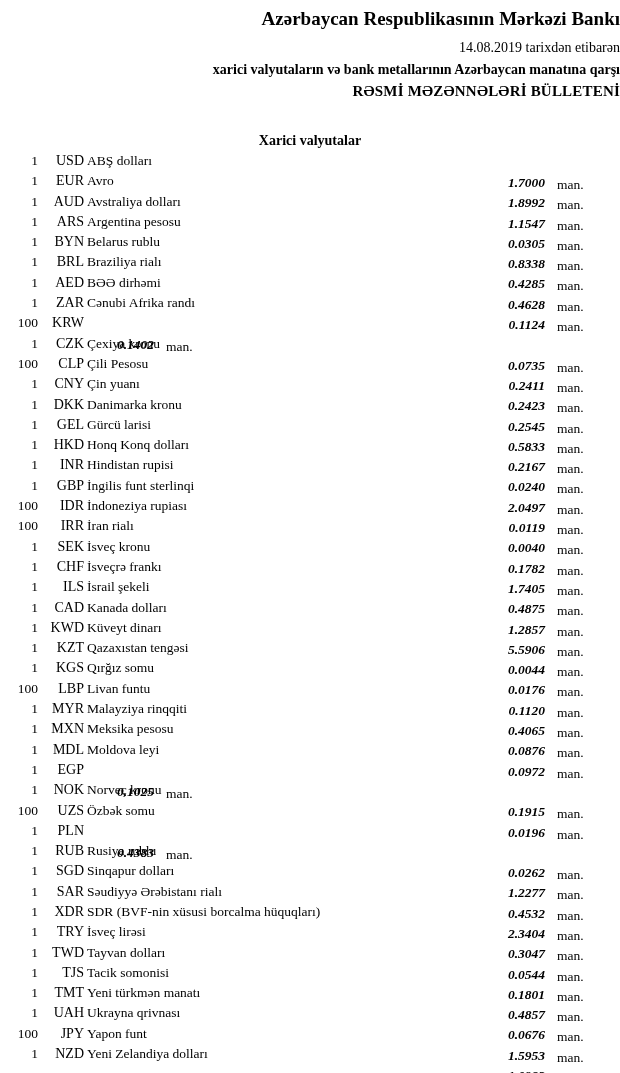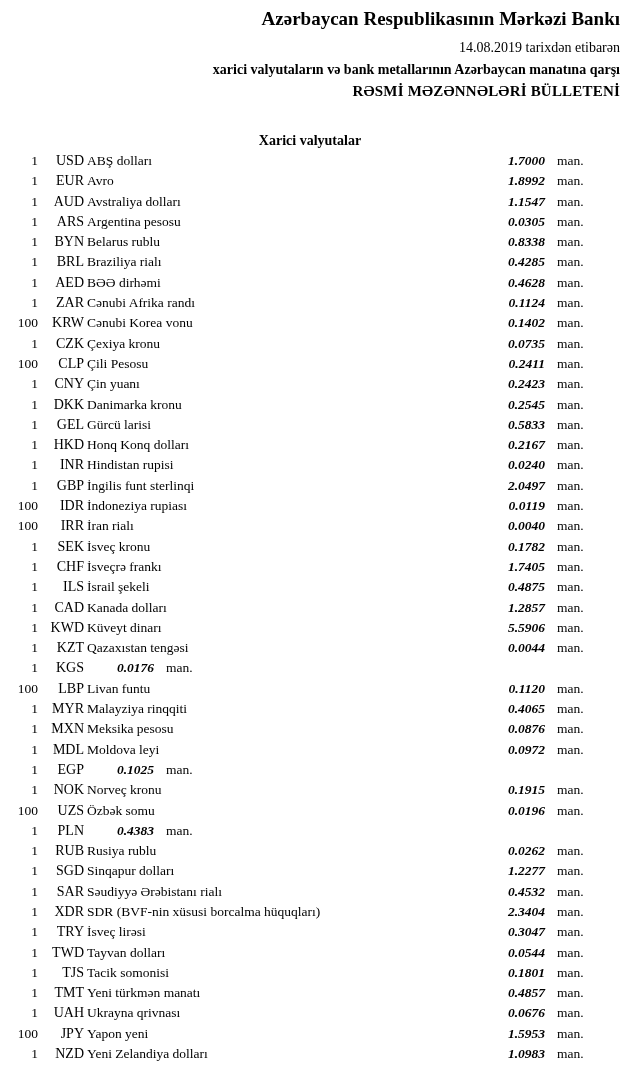--- a/index.html
+++ b/index.html
@@ -50,22 +50,22 @@
     display: flex;
     height: 20.3px;
     line-height: 20.3px;
     font-size: 13.5px;
     padding-right: 28px;
     white-space: nowrap;
   }
   .qty   { width: 38px; text-align: right; flex: none; }
   .code  { width: 46px; text-align: right; flex: none; font-size: 14px; }
   .name  { flex: 1 1 auto; padding-left: 3px; overflow: hidden; }
-  .rate  { width: 70px; text-align: right; flex: none; font-weight: bold; font-style: italic; }
-  .unit  { width: 47px; padding-left: 12px; flex: none; }
+  .rate  { width: 70px; text-align: right; flex: none; font-weight: bold; font-style: italic; margin-top: 22px; }
+  .unit  { width: 47px; padding-left: 12px; flex: none; margin-top: 24px; }
 </style>
 </head>
 <body>
 
 <div class="header">
   <div class="title">Azərbaycan Respublikasının Mərkəzi Bankı</div>
   <div class="date-line">14.08.2019 tarixdən etibarən</div>
   <div class="subtitle">xarici valyutaların və bank metallarının Azərbaycan manatına qarşı</div>
   <div class="bulletin">RƏSMİ MƏZƏNNƏLƏRİ BÜLLETENİ</div>
 </div>
@@ -125,21 +125,20 @@
     <div class="row">
       <span class="qty">1</span>
       <span class="code">ZAR</span>
       <span class="name">Cənubi Afrika randı</span>
       <span class="rate">0.1124</span>
       <span class="unit">man.</span>
     </div>
     <div class="row">
       <span class="qty">100</span>
       <span class="code">KRW</span>
-      <span class="name">Cənubi Korea vonu</span>
       <span class="rate">0.1402</span>
       <span class="unit">man.</span>
     </div>
     <div class="row">
       <span class="qty">1</span>
       <span class="code">CZK</span>
       <span class="name">Çexiya kronu</span>
       <span class="rate">0.0735</span>
       <span class="unit">man.</span>
     </div>
@@ -244,20 +243,21 @@
     <div class="row">
       <span class="qty">1</span>
       <span class="code">KZT</span>
       <span class="name">Qazaxıstan tengəsi</span>
       <span class="rate">0.0044</span>
       <span class="unit">man.</span>
     </div>
     <div class="row">
       <span class="qty">1</span>
       <span class="code">KGS</span>
+      <span class="name">Qırğız somu</span>
       <span class="rate">0.0176</span>
       <span class="unit">man.</span>
     </div>
     <div class="row">
       <span class="qty">100</span>
       <span class="code">LBP</span>
       <span class="name">Livan funtu</span>
       <span class="rate">0.1120</span>
       <span class="unit">man.</span>
     </div>
@@ -367,21 +367,21 @@
     <div class="row">
       <span class="qty">1</span>
       <span class="code">UAH</span>
       <span class="name">Ukrayna qrivnası</span>
       <span class="rate">0.0676</span>
       <span class="unit">man.</span>
     </div>
     <div class="row">
       <span class="qty">100</span>
       <span class="code">JPY</span>
-      <span class="name">Yapon yeni</span>
+      <span class="name">Yapon funt</span>
       <span class="rate">1.5953</span>
       <span class="unit">man.</span>
     </div>
     <div class="row">
       <span class="qty">1</span>
       <span class="code">NZD</span>
       <span class="name">Yeni Zelandiya dolları</span>
       <span class="rate">1.0983</span>
       <span class="unit">man.</span>
     </div>

